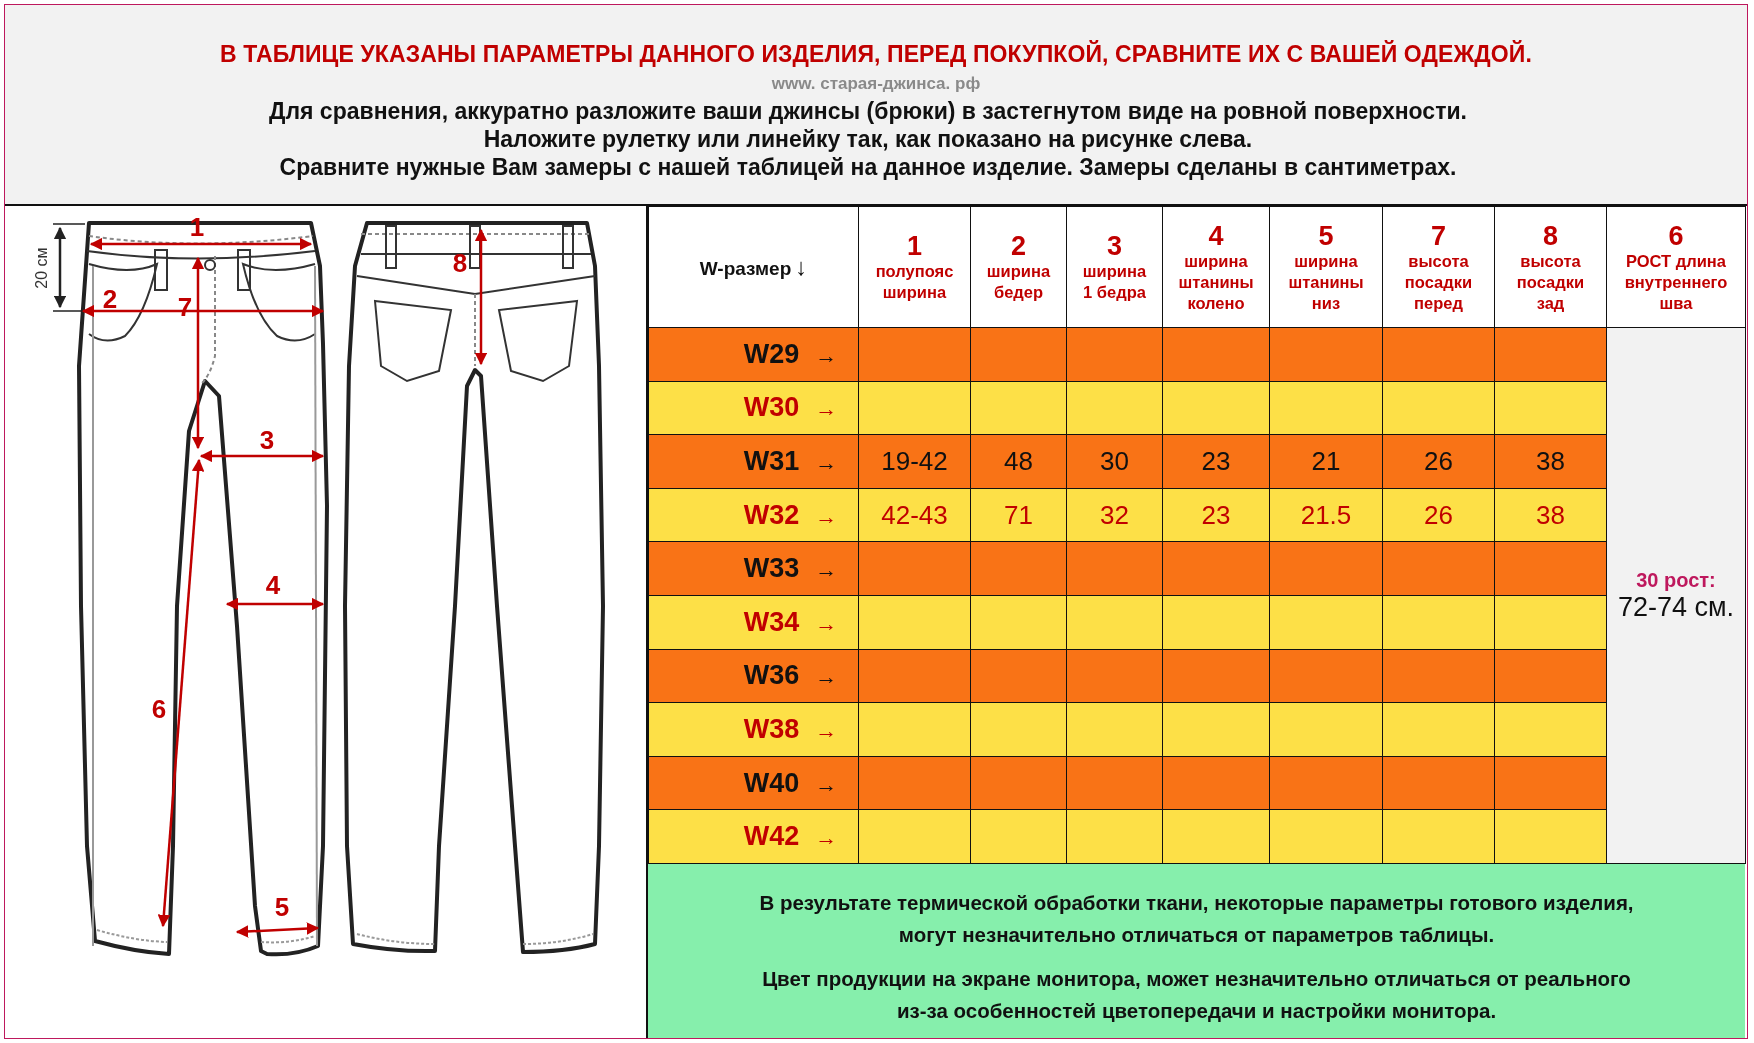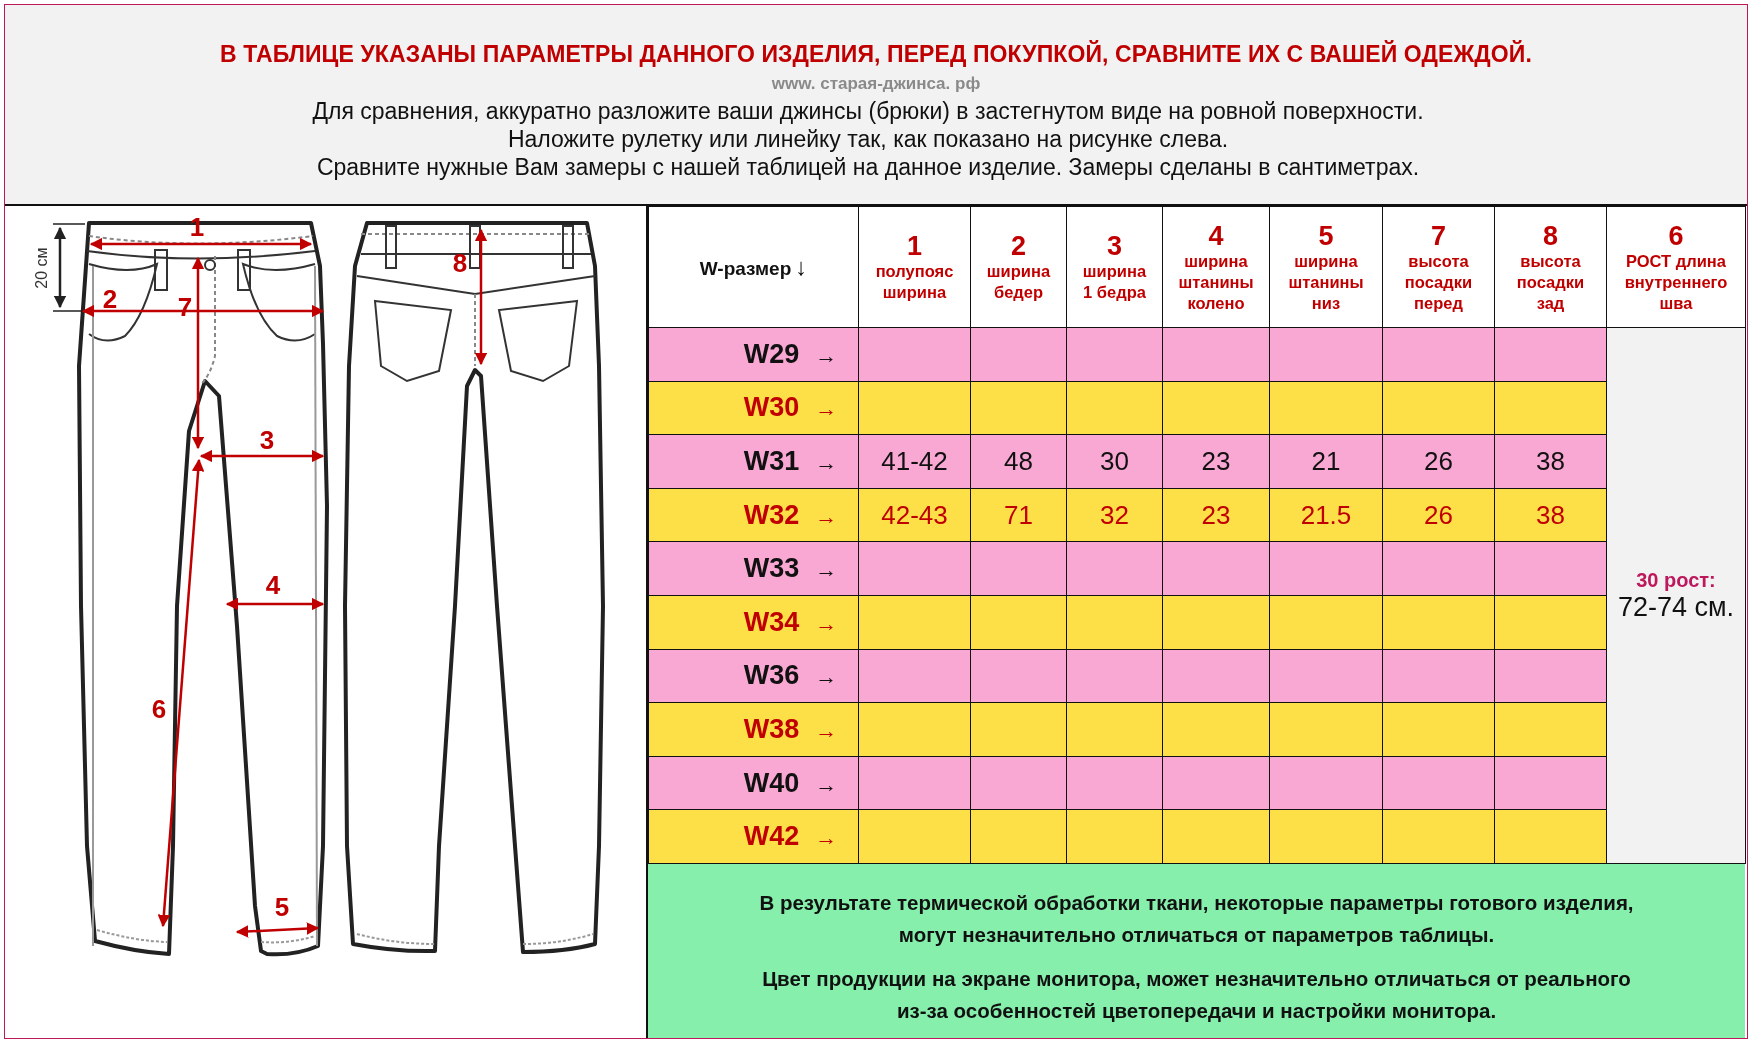--- a/index.html
+++ b/index.html
@@ -7,38 +7,38 @@
          font-family: "Liberation Sans", sans-serif; }
   .frame { position: absolute; left: 4px; top: 4px; width: 1744px; height: 1035px;
            border: 1px solid #be185d; box-sizing: border-box; background: #fff; }
   .header { position: absolute; left: 0; top: 0; width: 100%; height: 201px;
             background: #f2f2f2; border-bottom: 2px solid #111; box-sizing: border-box;
             text-align: center; }
   .h-title { position: absolute; left: 0; right: 0; top: 36px; color: #c00000;
              font-weight: bold; font-size: 23px; letter-spacing: 0.1px; }
   .h-site { position: absolute; left: 0; right: 0; top: 69px; color: #8a8a8a;
             font-weight: bold; font-size: 17px; }
-  .h-line { position: absolute; left: 0; right: 16px; color: #111; font-weight: normal; font-size: 23px; }
+  .h-line { position: absolute; left: 0; right: 16px; color: #111; font-weight: bold; font-size: 23px; }
   .h-l1 { top: 93px; }
   .h-l2 { top: 121px; }
   .h-l3 { top: 149px; }
 
   .illus { position: absolute; left: 0; top: 201px; width: 643px; height: 832px;
            background: #fff; border-right: 2px solid #111; box-sizing: border-box; }
   .illus svg { position: absolute; left: 0; top: 0; }
 
   .table-area { position: absolute; left: 643px; top: 201px; width: 1097px; height: 658px; }
   table.size { border-collapse: collapse; width: 100%; height: 100%; table-layout: fixed; }
   table.size td, table.size th { border: 1.5px solid #111; padding: 0; text-align: center; vertical-align: middle; }
   table.size th { background: #fff; height: 120px; font-weight: bold; color: #c00000; }
   .hnum { display: block; font-size: 27px; line-height: 30px; }
   .hlab { display: block; font-size: 16.5px; line-height: 21px; }
   .wh { color: #111; font-size: 19px; font-weight: bold; }
   .wh .arr { font-size: 24px; font-weight: normal; margin-left: 4px; }
-  tr.r-odd td { background: #f9a8d4; }
+  tr.r-odd td { background: #f97316; }
   tr.r-even td { background: #fde047; }
   td.wcell { font-weight: bold; font-size: 27px; text-align: left; padding-left: 74px !important; }
   td.wcell .arr { font-weight: normal; font-size: 22px; margin-left: 16px; }
   .black { color: #111; }
   .red { color: #c00000; }
   td.val { font-size: 26px; }
   td.growth { background: #f2f2f2 !important; }
   .g-label { display: block; font-weight: bold; font-size: 20px; color: #be185d; }
   .g-value { display: block; font-size: 27px; color: #111; }
 
@@ -227,21 +227,21 @@
             <td class="val red"></td>
             <td class="val red"></td>
             <td class="val red"></td>
             <td class="val red"></td>
             <td class="val red"></td>
             <td class="val red"></td>
             <td class="val red"></td>
           </tr>
           <tr class="r-odd">
             <td class="wcell black"><span>W31</span><span class="arr">→</span></td>
-            <td class="val black">41-42</td>
+            <td class="val black">19-42</td>
             <td class="val black">48</td>
             <td class="val black">30</td>
             <td class="val black">23</td>
             <td class="val black">21</td>
             <td class="val black">26</td>
             <td class="val black">38</td>
           </tr>
           <tr class="r-even">
             <td class="wcell red"><span>W32</span><span class="arr">→</span></td>
             <td class="val red">42-43</td>

